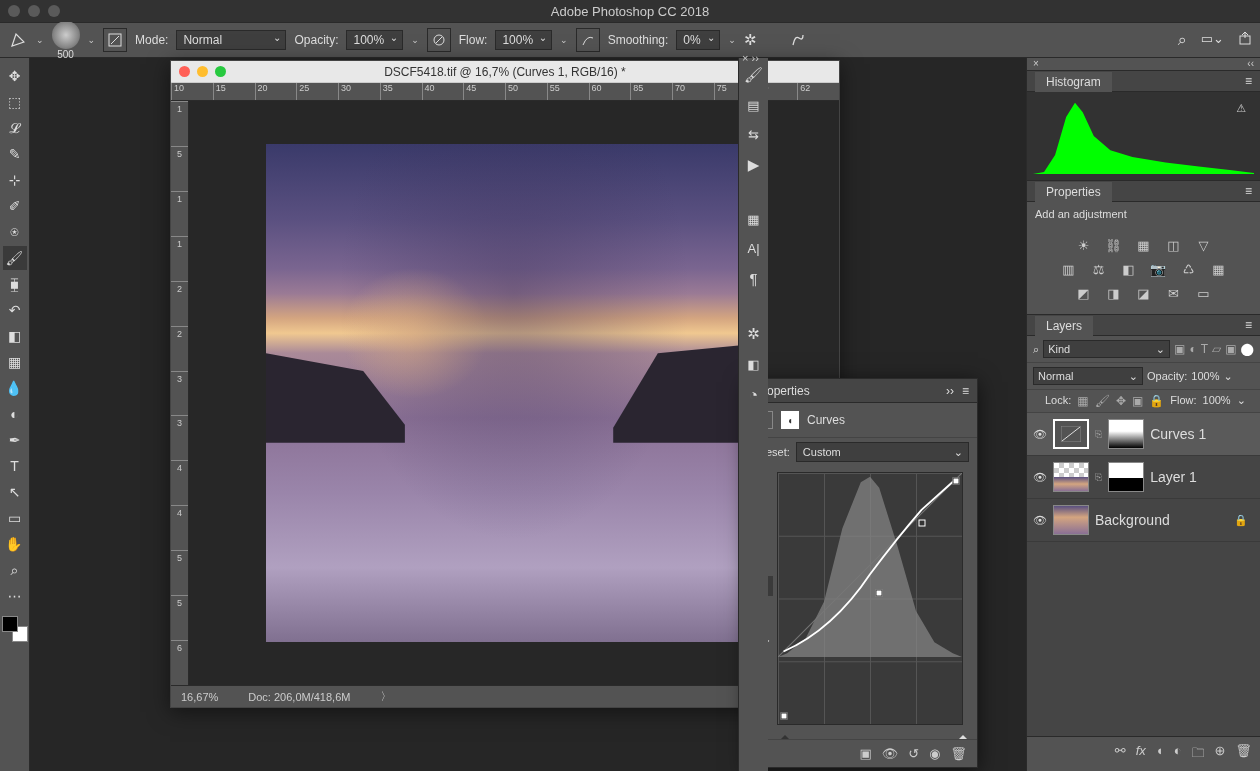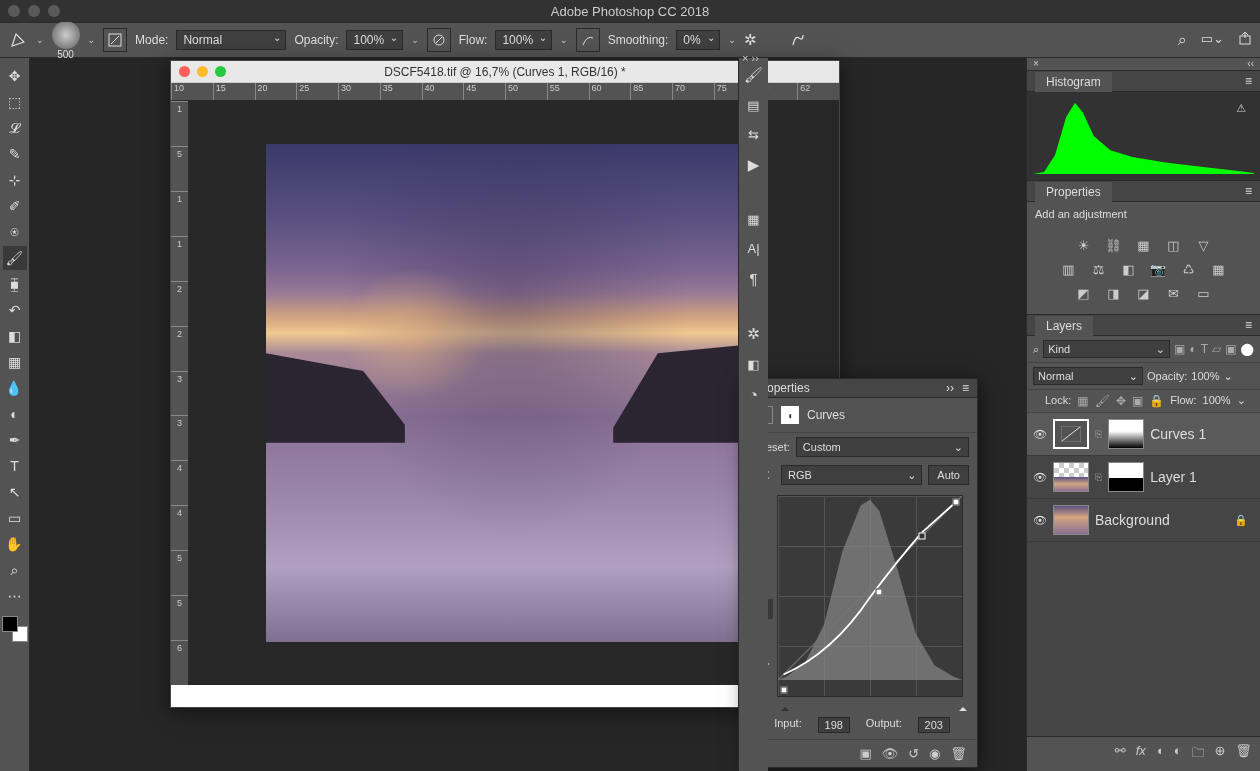--- a/index.html
+++ b/index.html
@@ -241,49 +241,45 @@
             <div class="tick">5</div>
             <div class="tick">6</div>
           </div>
         <div class="canvas">
           <div class="photo">
             <div class="mtn-l"></div>
               <div class="mtn-r"></div>
           </div>
         </div>
       </div>
+      <div class="doc-status">
+        <span>16,67%</span>
+        <span>Doc: 206,0M/418,6M</span>
+        <span>〉</span>
+      </div>
     </div>
 
     <div class="properties">
       <div class="pnl-tab">
         <span>Properties</span>
         <span style="display:flex;gap:8px">
           <span>››</span>
           <span>≡</span>
         </span>
       </div>
       <div class="prop-head">
         <div class="ic">▦</div>
         <div class="ic" style="background:#fff;border-color:#fff">
             <span style="color:#333">◖</span>
           </div>
         <span>Curves</span>
       </div>
       <div class="prop-row">
         <span>Preset:</span>
         <div class="prop-dd">Custom</div>
-      </div>
-      <div class="prop-row">
-        <div class="ctool">
-          <svg width="16" height="16">
-              <path d="M7 2 L7 14 M2 5 L12 5 M2 11 L12 11" stroke="#ddd" fill="none"></path>
-            </svg>
-        </div>
-        <div class="prop-dd">RGB</div>
-        <div class="prop-btn">Auto</div>
       </div>
       <div class="curves-body">
         <div class="curves-tools">
           <div class="ctool">☟</div>
           <div class="ctool">⤢</div>
           <div class="ctool">⤡</div>
           <div class="ctool">⤢</div>
           <div class="ctool sel">∿</div>
           <div class="ctool">✎</div>
           <div class="ctool">〰</div>
@@ -302,26 +298,20 @@
           <div class="point" style="left:55%;top:48%"></div>
           <div class="point" style="left:78%;top:20%;background:#333;border-color:#fff"></div>
           <div class="point" style="left:97%;top:3%"></div>
         </div>
       </div>
       <div style="display:flex;padding:0 10px 0 34px;gap:4px;align-items:center">
         <div style="flex:1;position:relative;height:8px">
           <div style="position:absolute;left:0;top:0;border:4px solid transparent;border-bottom-color:#333"></div>
           <div style="position:absolute;right:0;top:0;border:4px solid transparent;border-bottom-color:#ddd"></div>
         </div>
-      </div>
-      <div class="io-row">
-        <span>Input:</span>
-        <input value="198" style="">
-        <span>Output:</span>
-        <input value="203" style="">
       </div>
       <div class="prop-foot">
         <span class="foot-ic">▣</span>
         <span class="foot-ic">👁</span>
         <span class="foot-ic">↺</span>
         <span class="foot-ic">◉</span>
         <span class="foot-ic">🗑</span>
       </div>
     </div>
 

